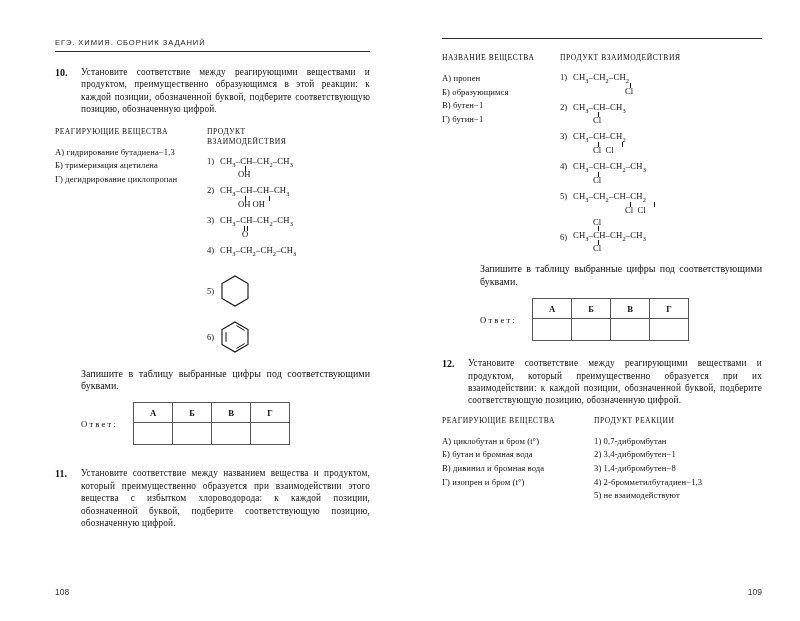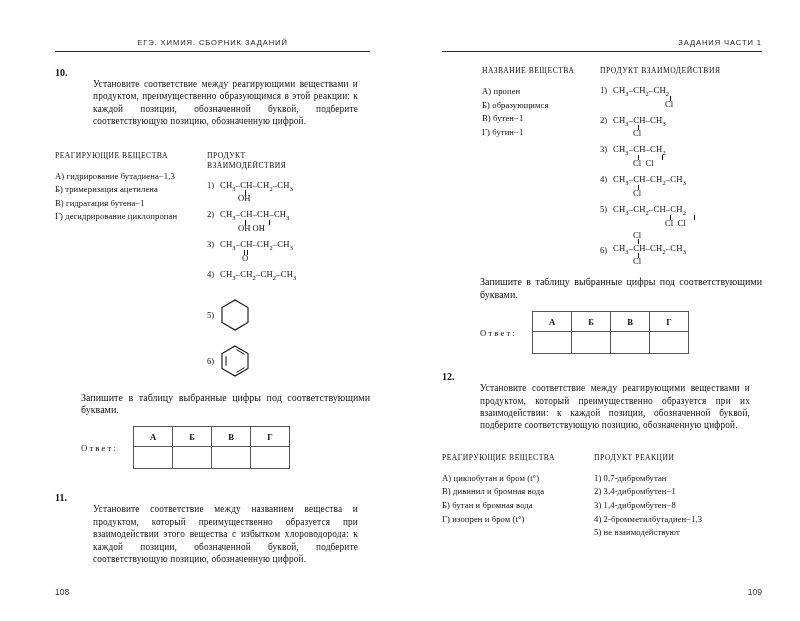--- a/index.html
+++ b/index.html
@@ -15,37 +15,36 @@
   .page.left{width:400px;padding:38px 30px 0 55px;}
   .page.right{width:400px;padding:38px 38px 0 42px;}
 
   .runhead{
     font-family:"Liberation Sans", sans-serif;
     font-size:7.6px;letter-spacing:.9px;
     color:#1a1a1a;
     padding-bottom:4px;
     text-transform:uppercase;
     white-space:nowrap;
-    text-align:center;
   }
   .runhead.r{text-align:right;}
   .rule{border-bottom:1px solid #2b2b2b;margin-bottom:14px;}
 
   .task{display:flex;margin-bottom:6px;}
   .task .num{
     width:26px;flex:0 0 26px;
     font-weight:bold;font-size:10px;
     padding-top:1px;
   }
   .task .body{flex:1;}
   .ptext{
     font-size:9.3px;line-height:12.4px;
     text-align:justify;
     text-justify:inter-word;
-    margin:12px;
+    margin:0;
     letter-spacing:.15px;
   }
 
   .cols{display:flex;margin-top:11px;}
   .colA{width:152px;flex:0 0 152px;}
   .colB{flex:1;}
   .colHead{
     font-size:7.6px;letter-spacing:.5px;
     margin-bottom:9px;line-height:10px;
     white-space:pre-line;
@@ -110,21 +109,20 @@
       <div class="body">
         <p class="ptext">Установите соответствие между реагирующими веществами и продуктом, преимущественно образующимся в этой реакции: к каждой позиции, обозначенной буквой, подберите соответствующую позицию, обозначенную цифрой.</p>
       </div>
     </div>
 
     <div class="cols">
       <div class="colA">
         <div class="colHead">РЕАГИРУЮЩИЕ ВЕЩЕСТВА</div>
         <div class="optline">А) гидрирование бутадиена−1,3</div>
         <div class="optline">Б) тримеризация ацетилена</div>
-        <div class="optline">В) гидратация бутена−1</div>
         <div class="optline">Г) дегидрирование циклопропан</div>
       </div>
 
       <div class="colB">
         <div class="colHead">ПРОДУКТ
 ВЗАИМОДЕЙСТВИЯ</div>
 
         <div class="chemrow">
           <div class="lbl">1)</div>
           <div class="struct">
@@ -221,25 +219,24 @@
       <div class="body">
         <p class="ptext">Установите соответствие между названием вещества и продуктом, который преимущественно образуется при взаимодействии этого вещества с избытком хлороводорода: к каждой позиции, обозначенной буквой, подберите соответствующую позицию, обозначенную цифрой.</p>
       </div>
     </div>
 
     <div class="folio l">108</div>
   </div>
 
   <div class="page right">
 
-    <div class="runhead r">ЗАДАНИЯ ЧАСТИ 1</div>
     <div class="rule"></div>
 
     <div class="cols" style="margin-top:4px;">
-      <div class="colA" style="width:118px;flex:0 0 118px;margin-left:40px;">
+      <div class="colA" style="width:118px;flex:0 0 118px;">
         <div class="colHead">НАЗВАНИЕ ВЕЩЕСТВА</div>
         <div class="optline">А) пропен</div>
         <div class="optline">Б) образующимся</div>
         <div class="optline">В) бутен−1</div>
         <div class="optline">Г) бутин−1</div>
       </div>
 
       <div class="colB">
         <div class="colHead">ПРОДУКТ ВЗАИМОДЕЙСТВИЯ</div>
 
@@ -351,22 +348,22 @@
       <div class="num">12.</div>
       <div class="body">
         <p class="ptext">Установите соответствие между реагирующими веществами и продуктом, который преимущественно образуется при их взаимодействии: к каждой позиции, обозначенной буквой, подберите соответствующую позицию, обозначенную цифрой.</p>
       </div>
     </div>
 
     <div class="cols" style="margin-top:9px;">
       <div class="colA" style="width:152px;flex:0 0 152px;">
         <div class="colHead">РЕАГИРУЮЩИЕ ВЕЩЕСТВА</div>
         <div class="optline">А) циклобутан и бром (t°)</div>
+        <div class="optline">Б) бутан и бромная вода</div>
         <div class="optline">В) дивинил и бромная вода</div>
-        <div class="optline">Б) бутан и бромная вода</div>
         <div class="optline">Г) изопрен и бром (t°)</div>
       </div>
       <div class="colB">
         <div class="colHead">ПРОДУКТ РЕАКЦИИ</div>
         <div class="optline">1) 0,7-дибромбутан</div>
         <div class="optline">2) 3,4-дибромбутен−1</div>
         <div class="optline">3) 1,4-дибромбутен−8</div>
         <div class="optline">4) 2-бромметилбутадиен−1,3</div>
         <div class="optline">5) не взаимодействуют</div>
       </div>

